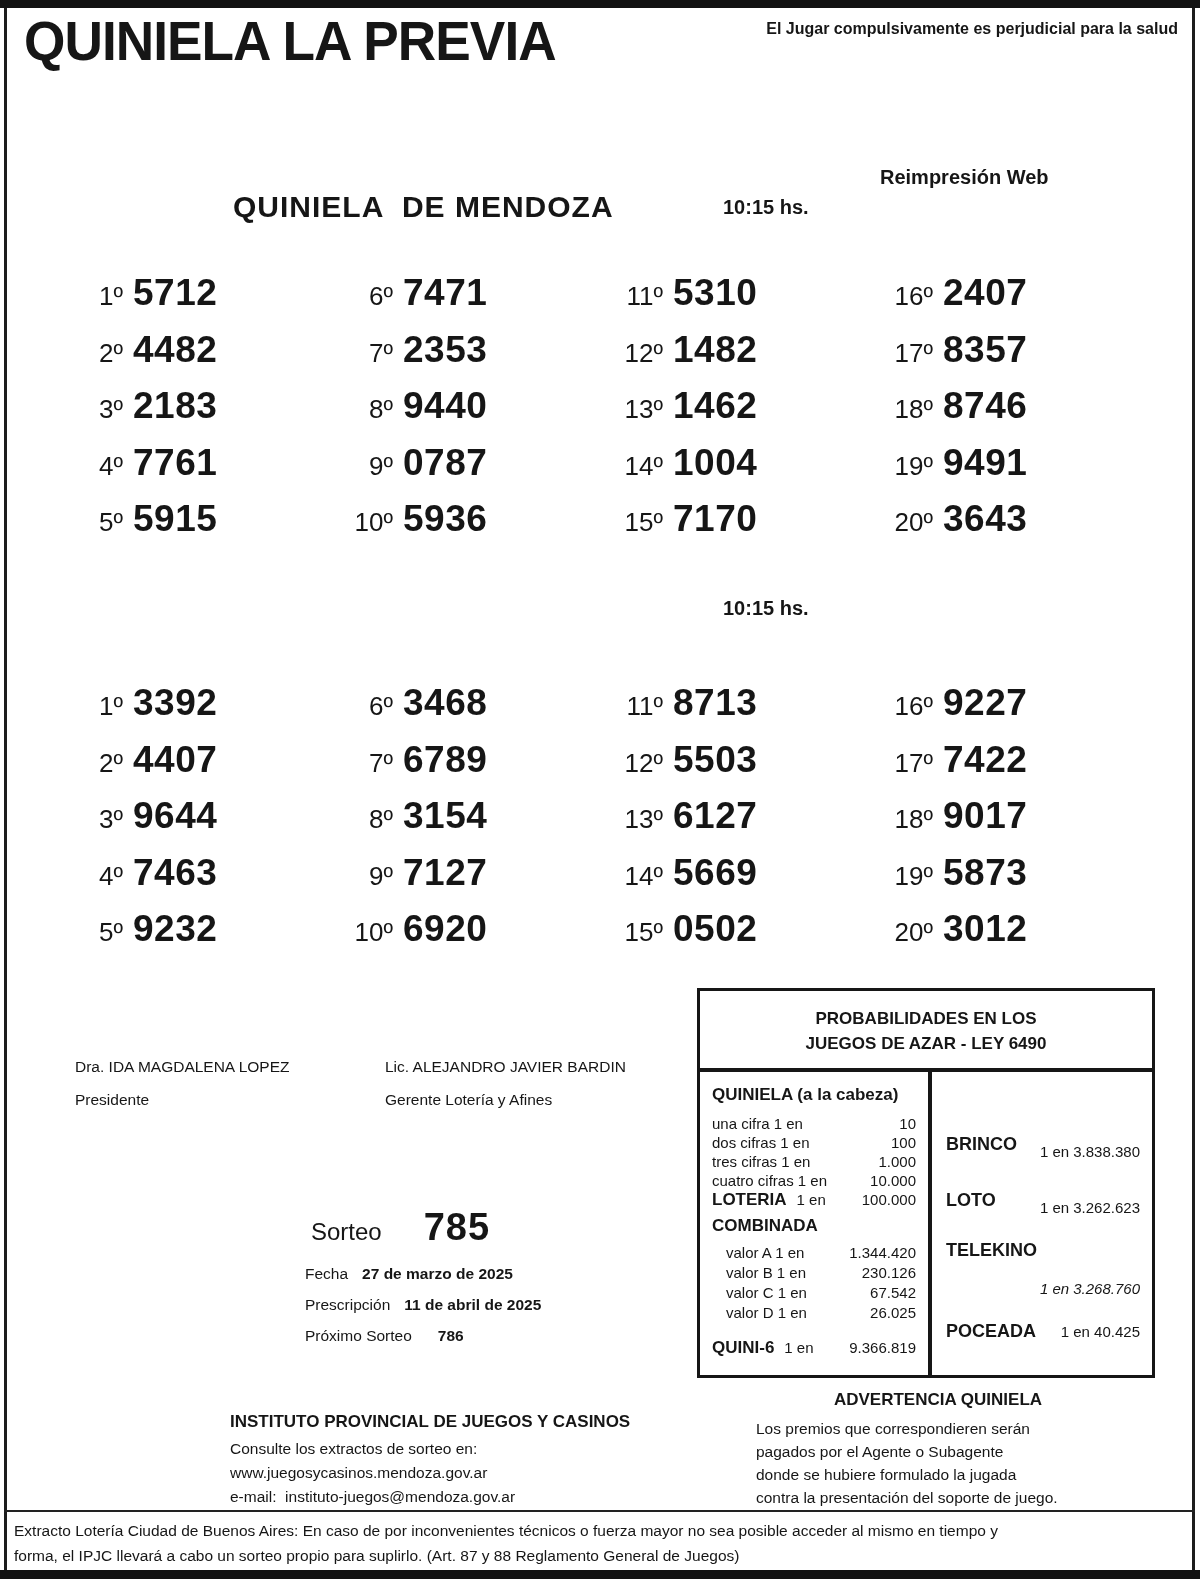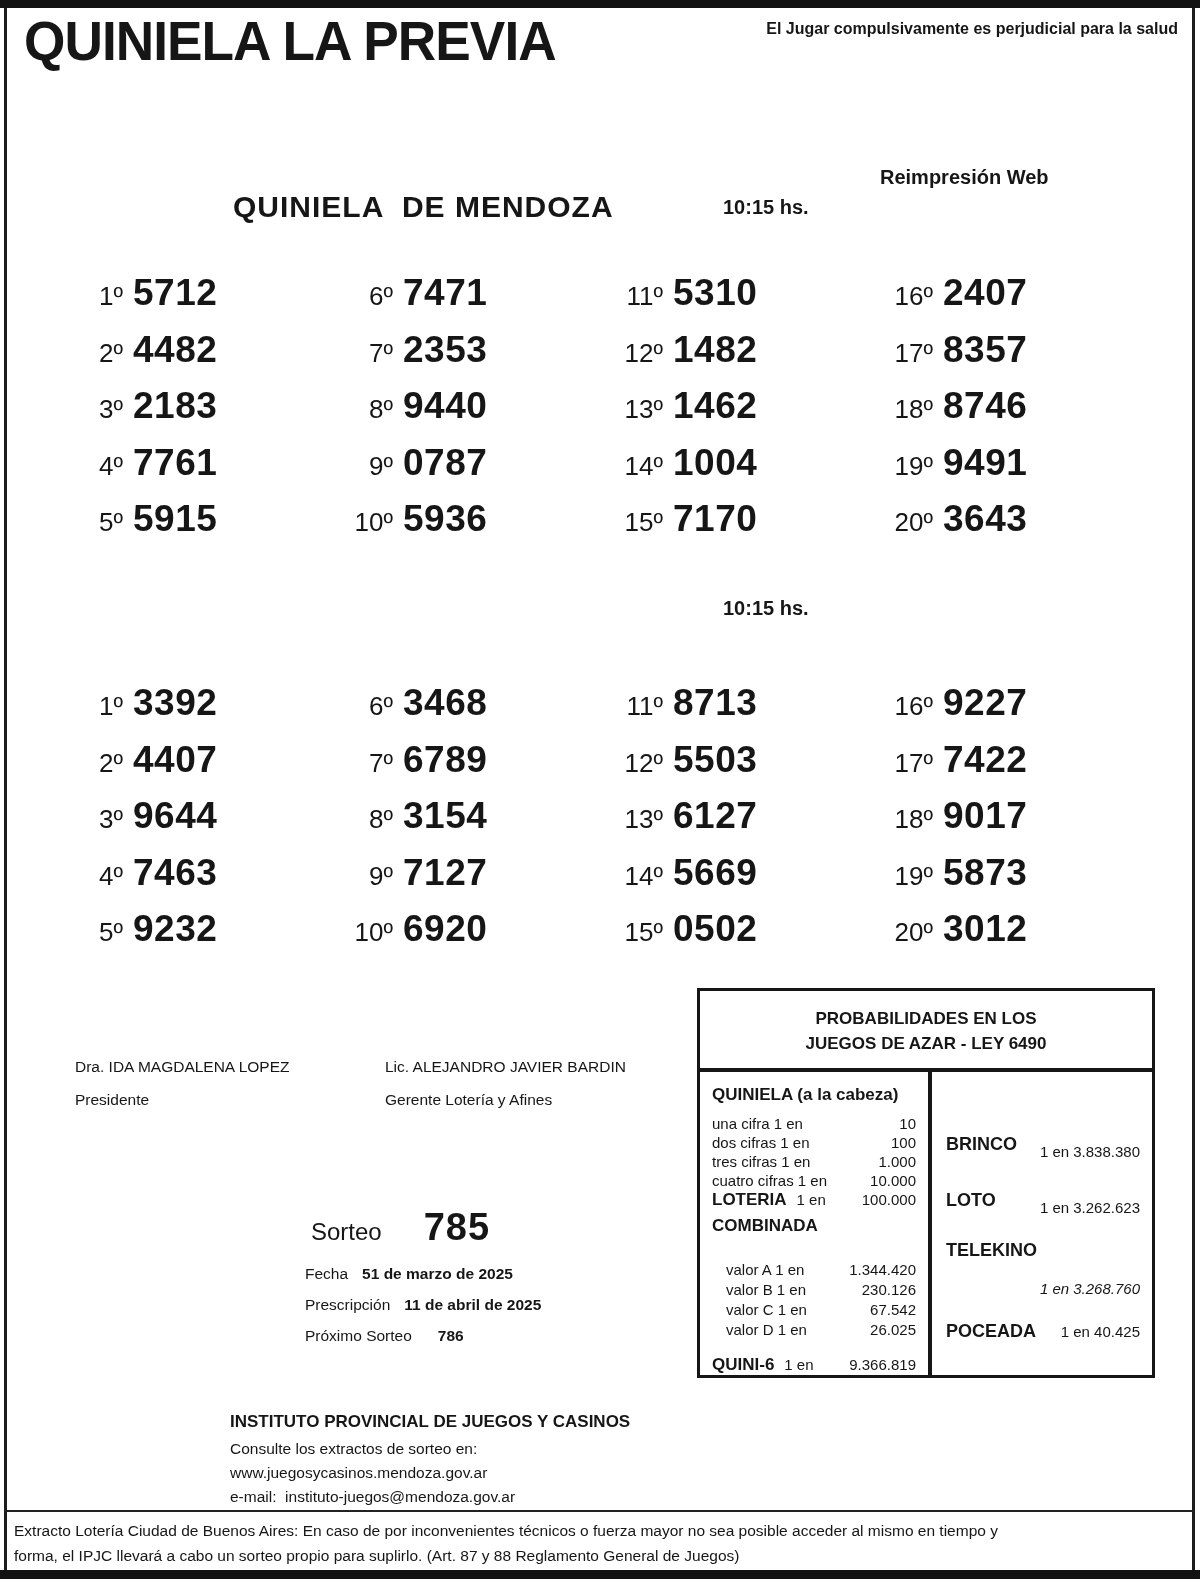--- a/index.html
+++ b/index.html
@@ -63,21 +63,21 @@
     border-bottom:4px solid #161616; text-align:center; font-weight:bold;
     font-size:17px; line-height:25px; padding:15px 0 12px 0;
   }
   .prob-body { display:flex; align-items:stretch; height:calc(100% - 81px); }
   .prob-left {
     width:232px; flex:none; border-right:4px solid #161616;
     padding:13px 12px 8px 12px; box-sizing:border-box;
   }
   .p-sec { font-weight:bold; font-size:17px; }
   .p-sec.first { margin-bottom:9px; }
-  .p-sec.comb { margin-top:6px; margin-bottom:24px; }
+  .p-sec.comb { margin-top:6px; margin-bottom:7px; }
   .p-row { display:flex; align-items:baseline; font-size:15px; line-height:19px; }
   .p-row .value { margin-left:auto; }
   .indent .p-row { padding-left:14px; line-height:20px; }
   .p-line { display:flex; align-items:baseline; font-size:15px; }
   .p-line .b { font-weight:bold; font-size:17px; margin-right:10px; }
   .p-line .v { margin-left:auto; }
   .p-line.loteria { margin-bottom:4px; }
   .p-line.quini { margin-top:15px; }
   .prob-right { flex:1; padding:62px 12px 0 14px; box-sizing:border-box; }
   .entry { display:flex; flex-wrap:wrap; align-items:baseline; }
@@ -291,21 +291,21 @@
     <div class="o-role">Gerente Lotería y Afines</div>
   </div>
 
   <div class="sorteo">
     <div class="s-head">
       <span class="s-label">Sorteo</span>
       <span class="s-num">785</span>
     </div>
     <div class="s-row r0">
       <span class="s-rl">Fecha</span>
-      <span class="s-rv">51 de marzo de 2025</span>
+      <span class="s-rv">27 de marzo de 2025</span>
     </div>
     <div class="s-row r1">
       <span class="s-rl">Prescripción</span>
       <span class="s-rv">11 de abril de 2025</span>
     </div>
     <div class="s-row r2">
       <span class="s-rl">Próximo Sorteo</span>
       <span class="s-rv">786</span>
     </div>
   </div>
@@ -380,20 +380,27 @@
             <span class="o-val">1 en 3.268.760</span>
           </div>
           <div class="entry e3 rowp">
             <span class="o-name">POCEADA</span>
             <span class="o-val">1 en 40.425</span>
           </div>
         </div>
     </div>
   </div>
 
+  <div class="advert">
+    <div class="adv-title">ADVERTENCIA QUINIELA</div>
+    <div class="adv-line">Los premios que correspondieren serán</div>
+    <div class="adv-line">pagados por el Agente o Subagente</div>
+    <div class="adv-line">donde se hubiere formulado la jugada</div>
+    <div class="adv-line">contra la presentación del soporte de juego.</div>
+  </div>
 
   <div class="inst">
     <div class="inst-title">INSTITUTO PROVINCIAL DE JUEGOS Y CASINOS</div>
     <div class="inst-line">Consulte los extractos de sorteo en:</div>
     <div class="inst-line">www.juegosycasinos.mendoza.gov.ar</div>
     <div class="inst-line ws-pre">e-mail:  instituto-juegos@mendoza.gov.ar</div>
   </div>
 
   <div class="footer-rule"></div>
   <div class="footer">

